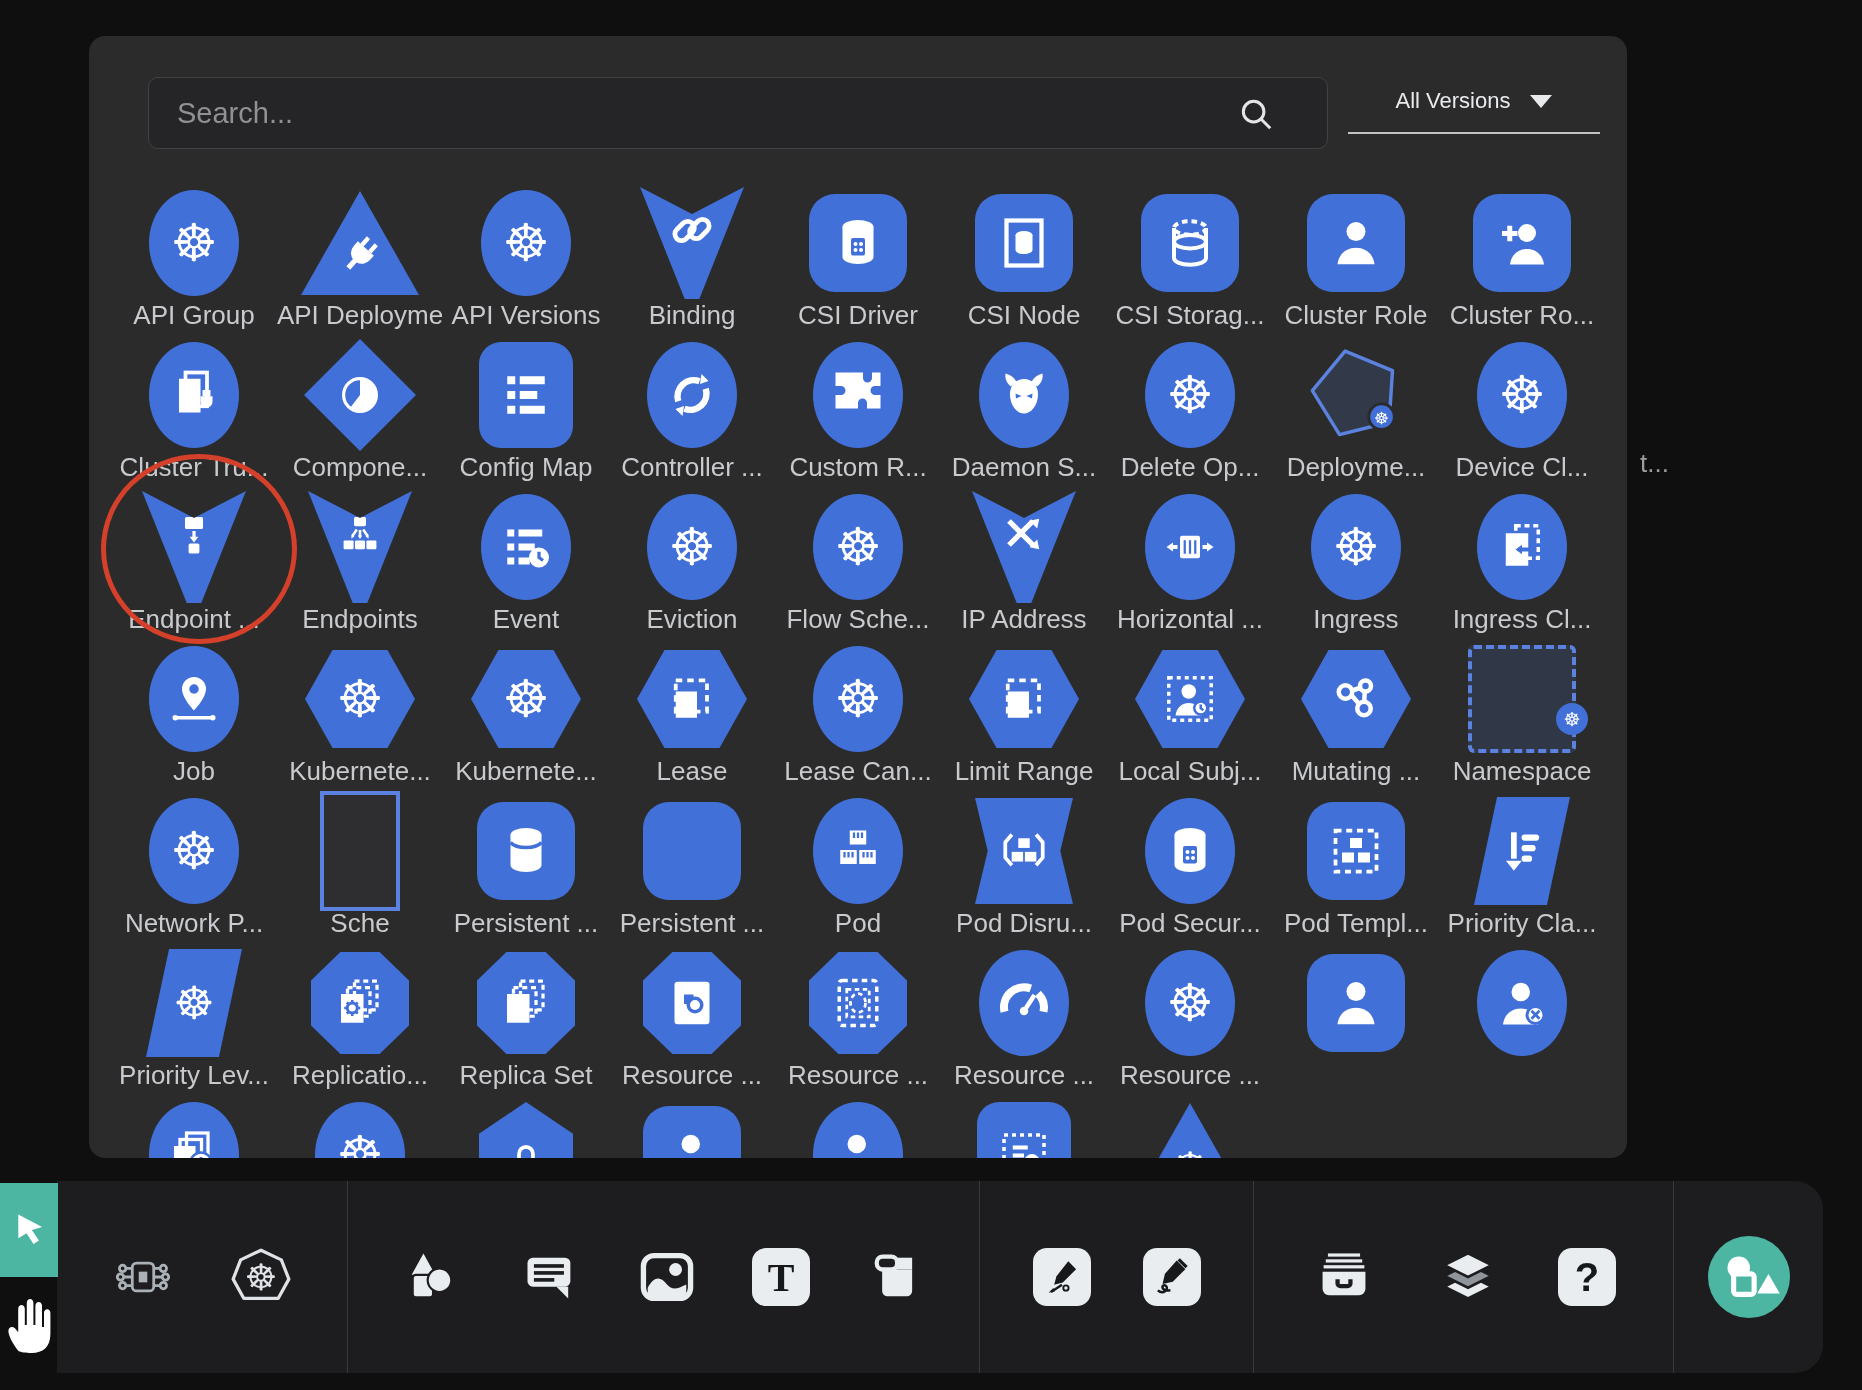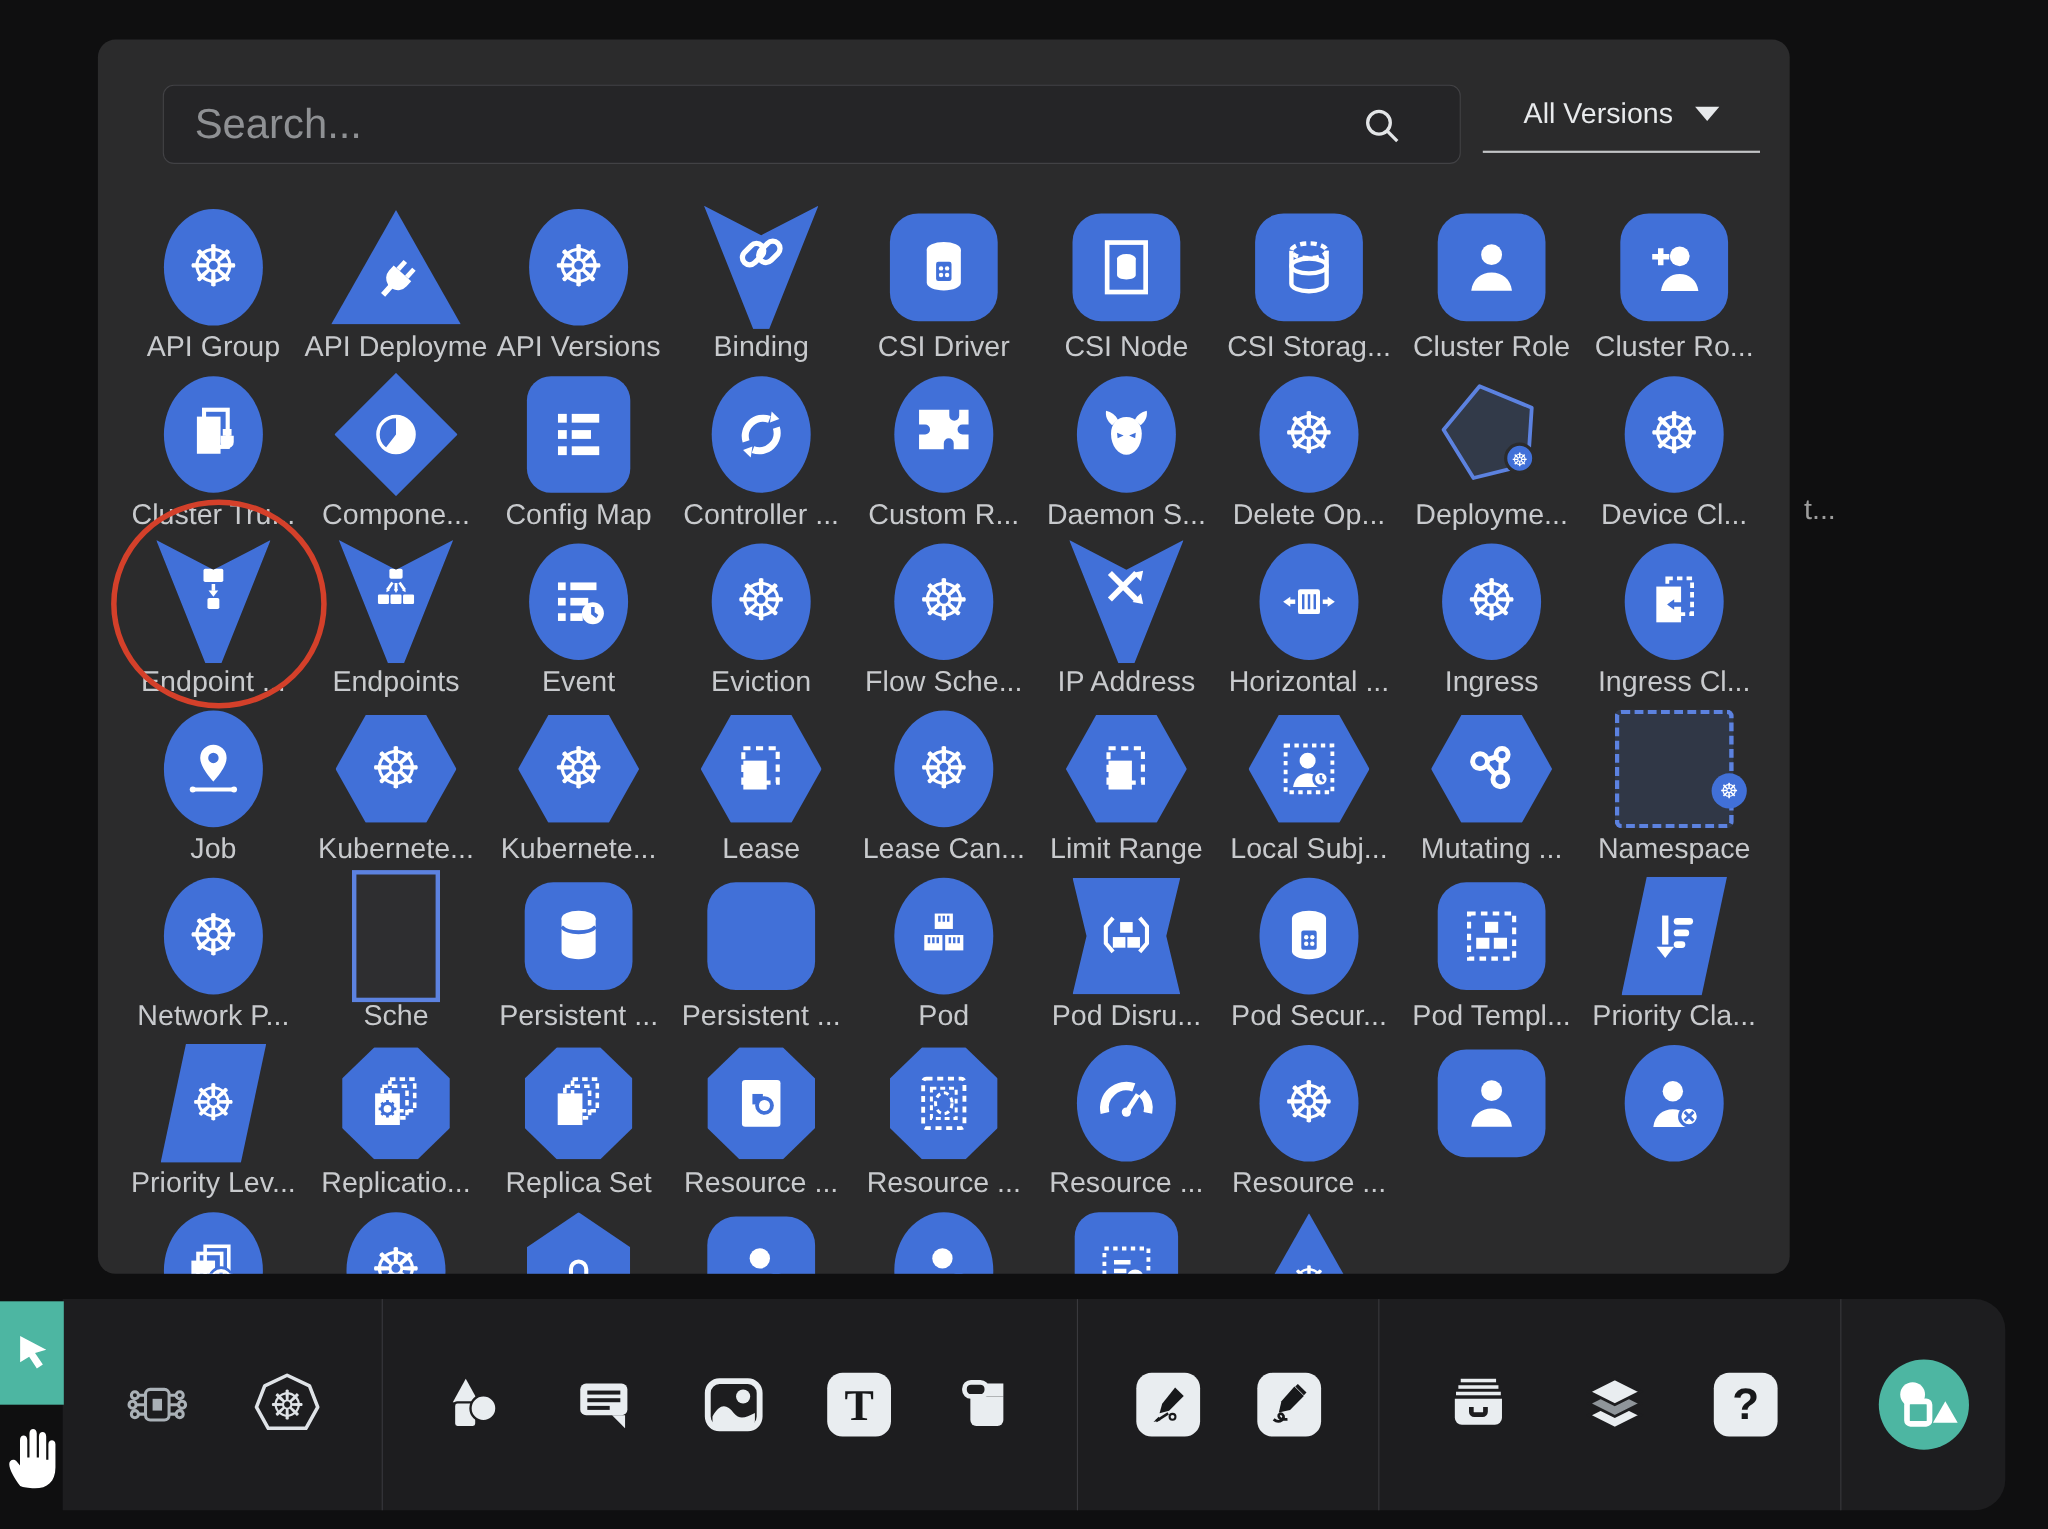--- a/index.html
+++ b/index.html
@@ -5,26 +5,26 @@
   html,body{margin:0;padding:0;background:#0e0e0f;}
   .page{position:relative;width:1862px;height:1390px;background:#0f0f10;overflow:hidden;
         font-family:"Liberation Sans",sans-serif;--blue:#4170d8;}
   
   .modal{position:absolute;left:89px;top:36px;width:1538px;height:1122px;
          background:#2b2b2c;border-radius:16px;overflow:hidden;}
   .search-box{position:absolute;left:59px;top:41px;width:1178px;height:70px;
               background:#252527;border:1px solid #424245;border-radius:10px;
               display:flex;align-items:center;}
   .search-box input{flex:1;background:transparent;border:none;outline:none;
-              padding:0 70px 0 28px;font-size:38px;color:#e4e4e6;font-family:inherit;}
+              padding:0 70px 0 28px;font-size:29px;color:#e4e4e6;font-family:inherit;}
   .search-box input::placeholder{color:#8f9194;}
   .search-ico{position:absolute;right:52px;top:17px;width:38px;height:38px;}
   .version{position:absolute;left:1259px;top:52px;width:252px;display:flex;
            align-items:center;justify-content:center;gap:20px;color:#e8eaec;
-           font-size:26px;padding-bottom:18px;border-bottom:2px solid #c2c4c6;cursor:pointer;}
+           font-size:22px;padding-bottom:18px;border-bottom:2px solid #c2c4c6;cursor:pointer;}
   .caret{width:0;height:0;border-left:11px solid transparent;border-right:11px solid transparent;
          border-top:13px solid #e8eaec;}
   
   .grid{position:absolute;left:22px;top:152px;width:1494px;
         display:grid;grid-template-columns:repeat(9,166px);grid-auto-rows:152px;}
   .cell{display:flex;flex-direction:column;align-items:center;}
   .icon{position:relative;height:110px;display:flex;align-items:center;justify-content:center;flex:none;}
   .label{margin-top:2px;font-size:26px;color:#c8cacd;white-space:nowrap;}
   .shp{display:flex;align-items:center;justify-content:center;position:relative;}
   .shape-ellipse{width:90px;height:106px;border-radius:50%;background:var(--blue);}

